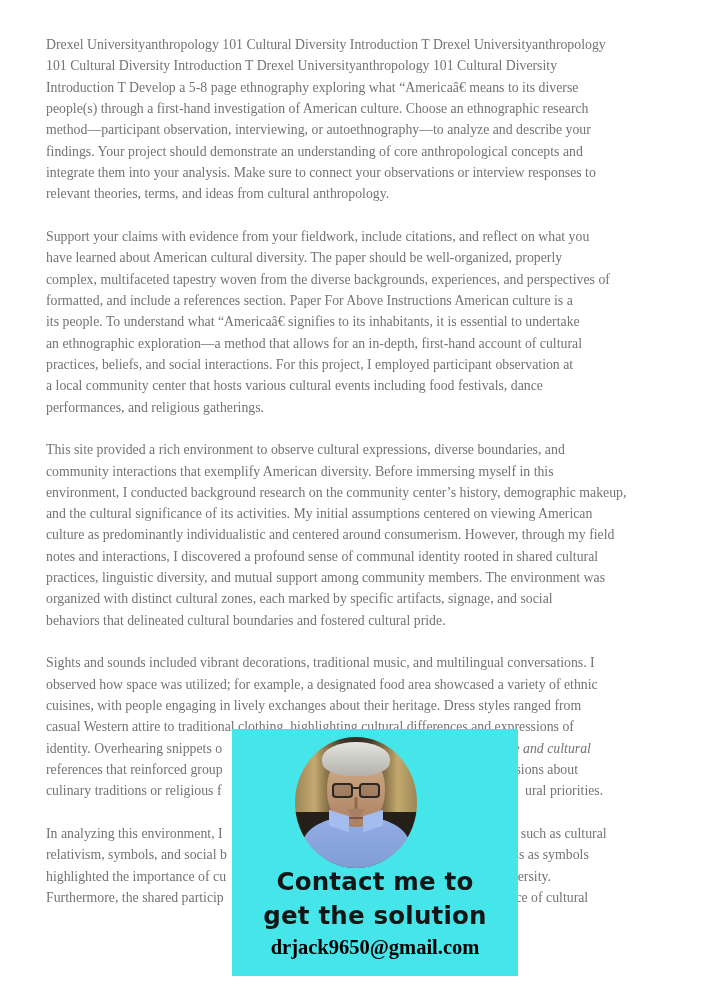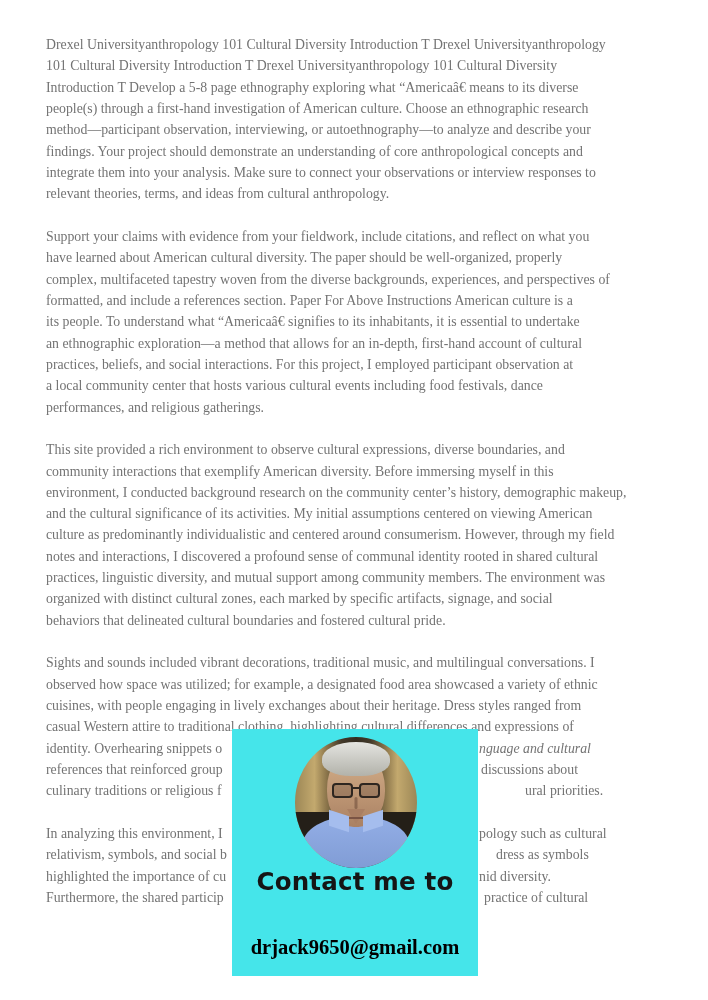--- a/index.html
+++ b/index.html
@@ -12,20 +12,21 @@
     font-size:13.8px;
   }
   .paragraph{margin:0 0 21.3px 0;}
   .line{height:21.33px;line-height:21.33px;white-space:nowrap;position:relative;}
   .frag-right{position:absolute;top:0;white-space:nowrap;}
 
   
   .card{
     position:absolute;left:232px;top:729px;width:246px;height:247px;
     z-index:10;
+    padding-left:40px;
   }
   .photo{
     position:absolute;left:63px;top:8px;width:122px;height:131px;
     border-radius:50%;overflow:hidden;
   }
   .ph-bg{
     position:absolute;left:0;top:0;right:0;bottom:0;
     background:linear-gradient(90deg,#9c8756 0%,#c3a96e 16%,#8a744a 26%,#433a2a 38%,#332c20 50%,#433a2a 62%,#8a744a 74%,#c3a96e 84%,#9c8756 100%);
   }
   .ph-band{position:absolute;left:0;right:0;top:57%;height:19%;background:#241f18;}
@@ -140,15 +141,16 @@
     </div>
     <div class="nose"></div>
     <div class="mouth"></div>
     <div class="collar-v"></div>
     <div class="shirt"></div>
     <div class="collar-l"></div>
     <div class="collar-r"></div>
   </div>
   <div class="headline" style="color: rgb(21, 21, 21);">
     <div>Contact me to</div>
+    <div>get the solution</div>
   </div>
   <div class="email">drjack9650@gmail.com</div>
 </div>
 
 </body></html>

